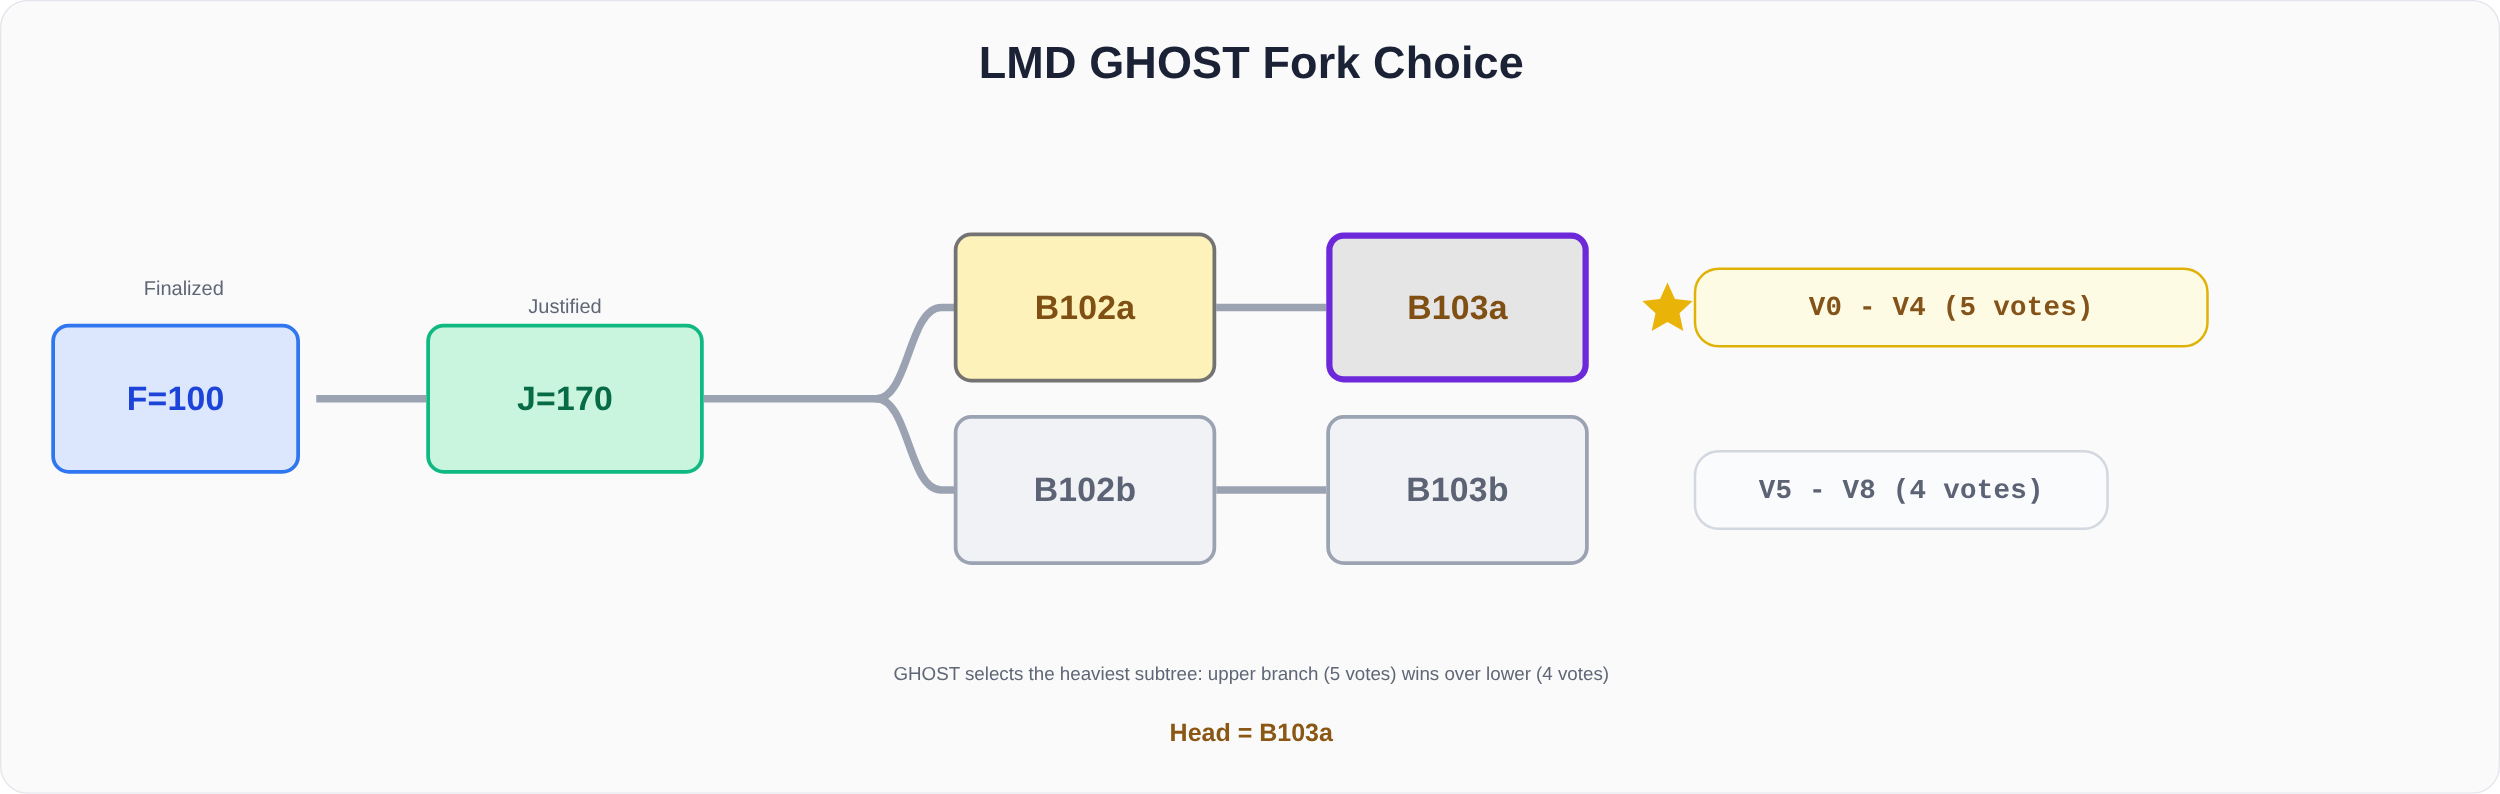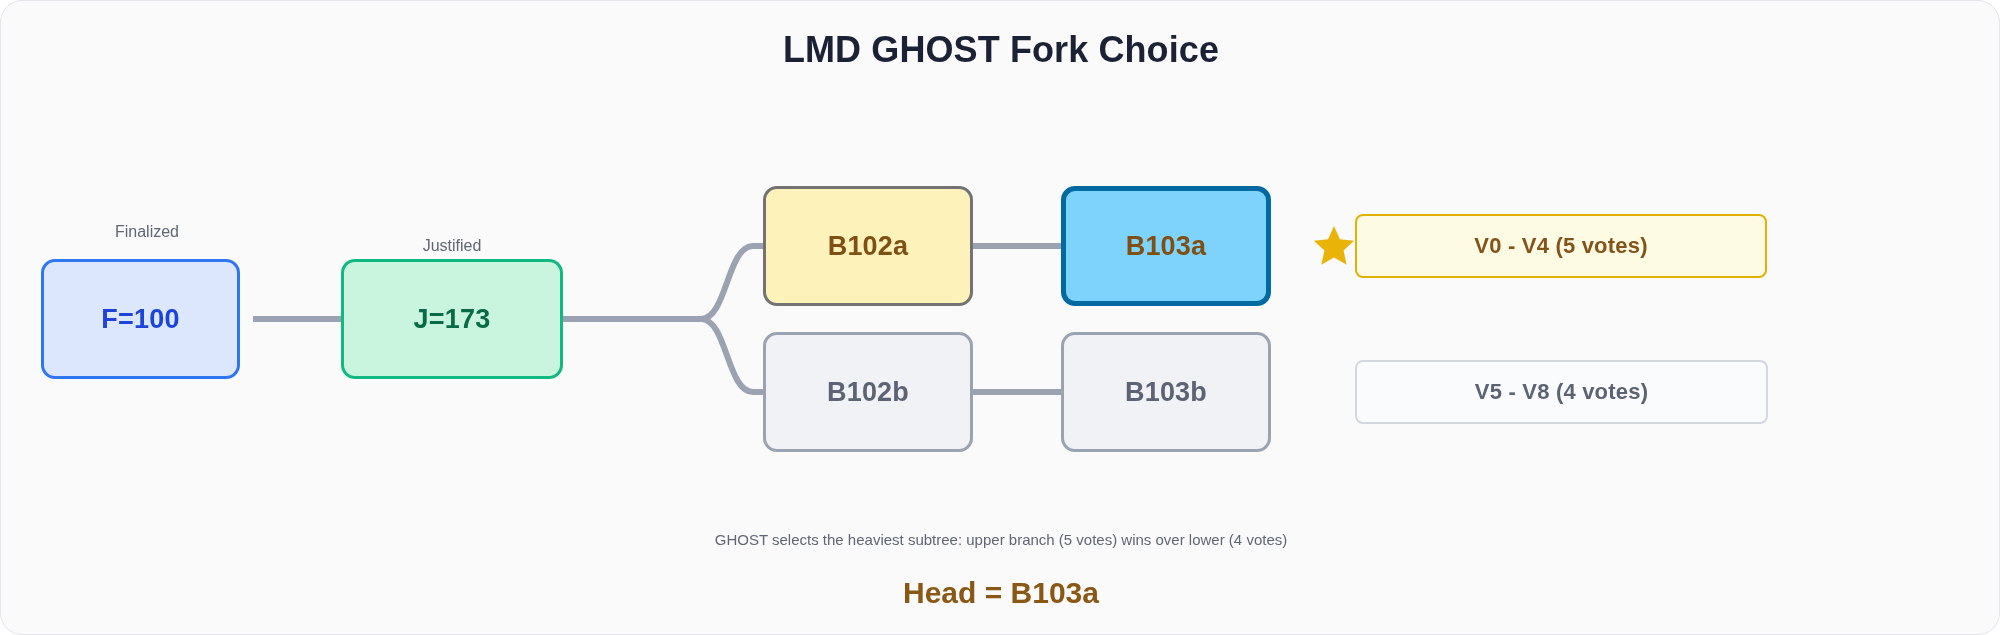--- a/index.html
+++ b/index.html
@@ -80,42 +80,43 @@
     color: #066b46;
   }
   
   .node--canon {
     background: #fdf3ba;
     border: 3px solid #737373;
     color: #7f4f14;
   }
   
   .node--head {
-    background: #7dd3fc;
-    border: 5px solid #0369a1;
+    background: #e5e5e5;
+    border: 5px solid #6d28d9;
     color: #7f4f14;
   }
   
   .node--fork {
     background: #f1f2f6;
     border: 3px solid #9ba3b2;
     color: #5b6374;
   }
 
   
   .badge {
     position: absolute;
     box-sizing: border-box;
     display: flex;
     align-items: center;
     justify-content: center;
-    border-radius: 8px;
+    border-radius: 20px;
     font-size: 22px;
     font-weight: bold;
     letter-spacing: 0.2px;
+    font-family: Liberation Mono, monospace;
   }
   .badge--win {
     background: #fefbe4;
     border: 2px solid #e0b207;
     color: #84531a;
   }
   .badge--lose {
     background: #fafbfc;
     border: 2px solid #d3d7e0;
     color: #5b6374;
@@ -136,21 +137,21 @@
     text-align: center;
     font-size: 15px;
     color: #5f6675;
   }
   #head-label {
     position: absolute;
     left: 0;
     top: 575px;
     width: 2000px;
     text-align: center;
-    font-size: 30px;
+    font-size: 20px;
     font-weight: bold;
     color: #8a5714;
   }
 </style>
 </head>
 <body>
 
 <div id="canvas">
 
   <div id="title">LMD GHOST Fork Choice</div>
@@ -170,21 +171,21 @@
     <path d="M 972 391 L 1060 391" stroke="#9ba3b2" stroke-width="6" stroke-linecap="butt"></path>
   </svg>
 
   <div class="node-caption" style="left:40px; top:222px; width:212px;">Finalized</div>
   <div class="node node--finalized" style="left:40px; top:258px; width:199px; height:120px;">
     <span>F=100</span>
   </div>
 
   <div class="node-caption" style="left:340px; top:236px; width:222px;">Justified</div>
   <div class="node node--justified" style="left:340px; top:258px; width:222px; height:120px;">
-    <span>J=173</span>
+    <span>J=170</span>
   </div>
 
   <div class="node node--canon" style="left:762px; top:185px; width:210px; height:120px;">
     <span>B102a</span>
   </div>
 
   <div class="node node--head" style="left:1060px; top:185px; width:210px; height:120px;">
     <span>B103a</span>
   </div>
 
@@ -197,20 +198,20 @@
   </div>
 
   <svg class="star-icon" style="left:1310px; top:222px;" viewBox="0 0 24 24">
     <polygon points="12,1.6 15.1,8.5 22.5,9.3 17,14.4 18.6,21.8 12,18 5.4,21.8 7,14.4 1.5,9.3 8.9,8.5" fill="#eab308"></polygon>
   </svg>
 
   <div class="badge badge--win" style="left:1354px; top:213px; width:412px; height:64px;">
     <span>V0 - V4 (5 votes)</span>
   </div>
 
-  <div class="badge badge--lose" style="left:1354px; top:359px; width:413px; height:64px;">
+  <div class="badge badge--lose" style="left:1354px; top:359px; width:332px; height:64px;">
     <span>V5 - V8 (4 votes)</span>
   </div>
 
   <div id="caption">GHOST selects the heaviest subtree: upper branch (5 votes) wins over lower (4 votes)</div>
   <div id="head-label">Head = B103a</div>
 
 </div>
 
 </body></html>

